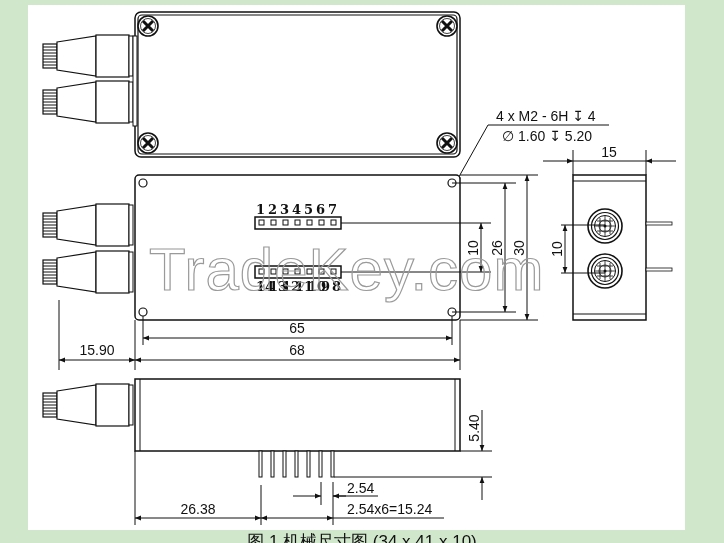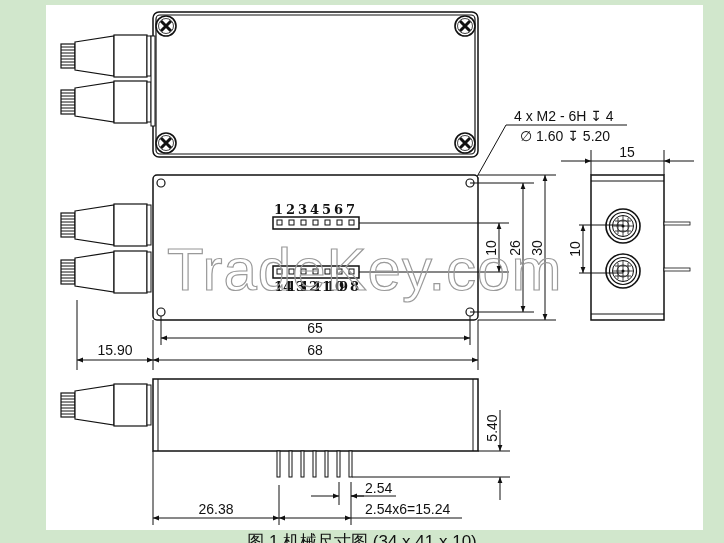--- a/index.html
+++ b/index.html
@@ -1,17 +1,17 @@
 <!DOCTYPE html>
 <html><head>
 <meta charset="utf-8">
 <style>
   html,body{margin:0;padding:0;}
   body{width:724px;height:543px;overflow:hidden;background:#d1e7cc;position:relative;font-family:"Liberation Sans",sans-serif;}
-  #sheet{position:absolute;left:46px;top:5px;width:657px;height:525px;background:#ffffff;}
+  #sheet{position:absolute;left:28px;top:5px;width:657px;height:525px;background:#ffffff;}
   #drawing{position:absolute;left:0;top:0;}
   #caption{position:absolute;left:0;width:724px;top:532px;text-align:center;font-size:17px;color:#111;line-height:20px;white-space:nowrap;}
   .dim{font-family:"Liberation Sans",sans-serif;font-size:14px;fill:#111;}
   .pin{font-family:"DejaVu Serif",serif;font-weight:bold;font-size:13px;fill:#111;}
   .wm{font-family:"Liberation Sans",sans-serif;font-size:60px;fill:none;stroke:#9a9a9a;stroke-width:1.2;letter-spacing:1px;}
 </style>
 </head>
 <body>
 
 <div id="sheet">

